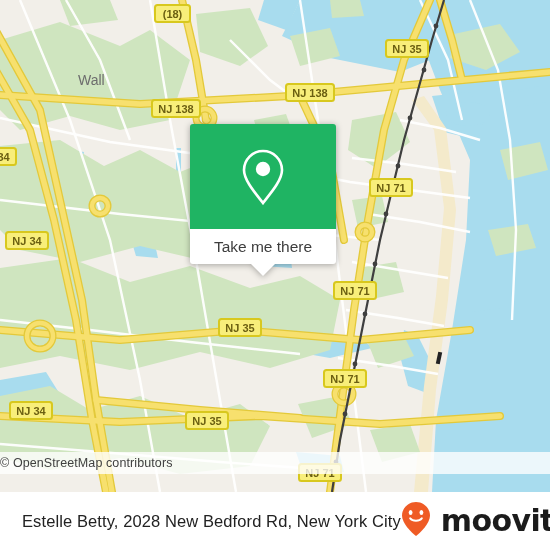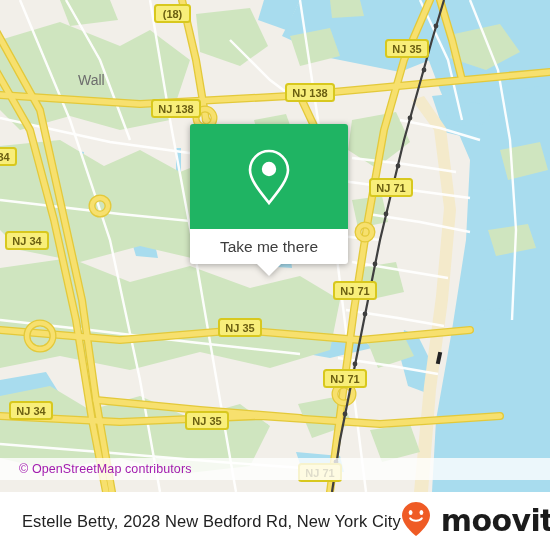--- a/index.html
+++ b/index.html
@@ -9,31 +9,31 @@
     background:#ffffff;
   }
   #app{position:relative;width:550px;height:550px;overflow:hidden;background:#fff;}
 
   
   .map{position:absolute;left:0;top:0;width:550px;height:492px;overflow:hidden;background:#f2efe9;}
   .map svg{display:block;width:550px;height:492px;}
 
   
   .attrib{
-    position:absolute;left:0;bottom:12px;
+    position:absolute;left:0;bottom:18px;
     height:22px;width:100%;
     display:flex;align-items:center;
     background:rgba(255,255,255,0.78);
-    padding-left:19px;box-sizing:border-box;
-    font-size:12.5px;color:#a21caf;letter-spacing:0.1px;
+    padding-left:0;box-sizing:border-box;
+    font-size:12.5px;color:#404040;letter-spacing:0.1px;
   }
 
   
   .popup{
-    position:absolute;left:190px;top:124px;width:158px;
+    position:absolute;left:190px;top:124px;width:146px;
     filter:drop-shadow(0 1px 3px rgba(0,0,0,0.32));
   }
   .popup-head{
     height:105px;background:#1fb463;
     border-radius:3px 3px 0 0;
     display:flex;align-items:center;justify-content:center;
   }
   .popup-head svg{display:block;}
   .popup-foot{
     height:35px;background:#ffffff;

